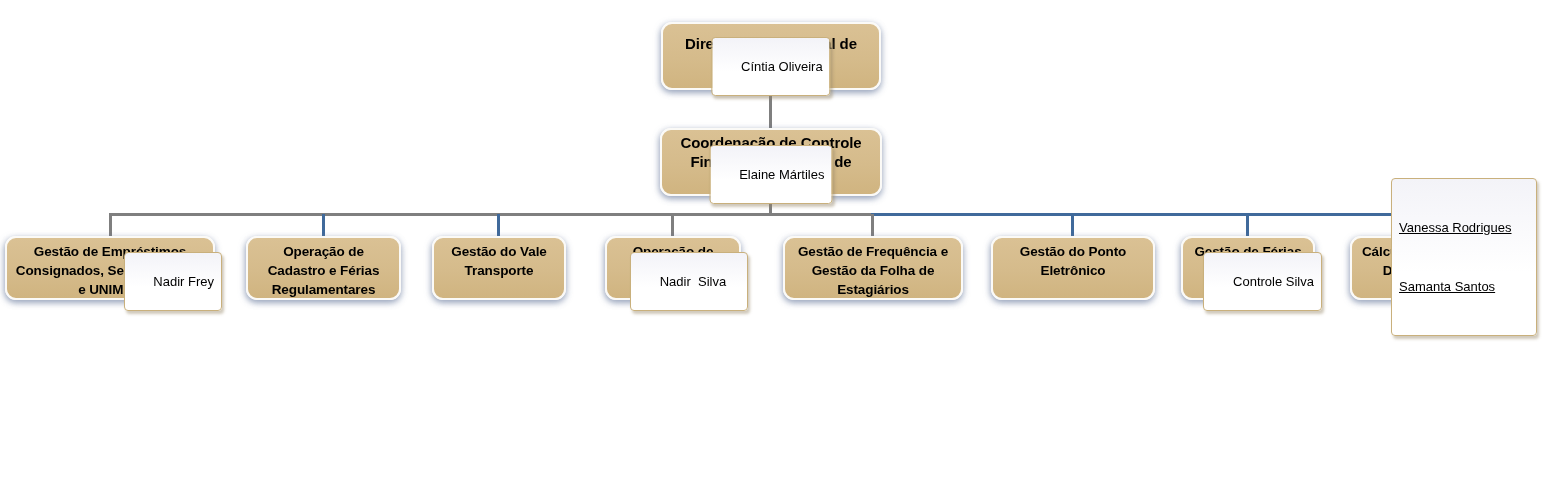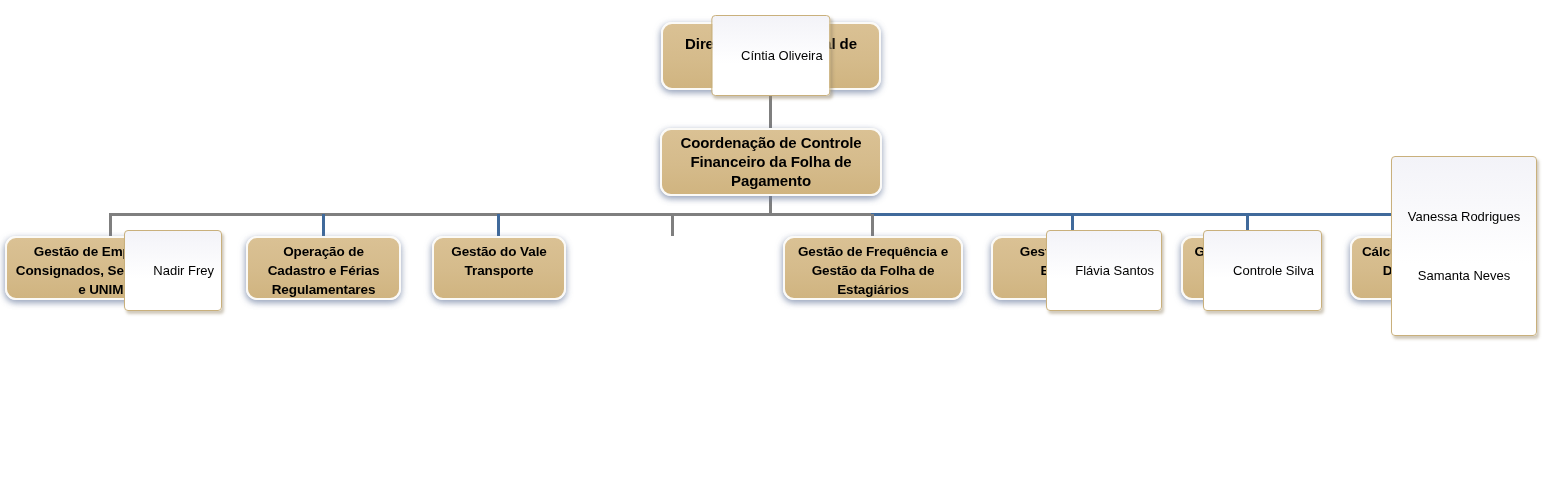--- a/index.html
+++ b/index.html
@@ -38,27 +38,27 @@
   .tag {
     position: absolute;
     z-index: 3;
     box-sizing: border-box;
     background: linear-gradient(180deg, #f3f3f8 0%, #ffffff 60%);
     border: 1.5px solid var(--tag-border, #c9b07c);
     border-radius: 4px;
     box-shadow: 2px 3px 3px rgba(150,135,105,.45);
     font-size: 13px;
     line-height: 19px;
-    padding: 11px 7px;
-    text-align: center;
+    padding: 0 7px;
+    text-align: left;
     white-space: pre;
   }
   .tag.center-tag { left: 50%; transform: translateX(-50%); }
   .tag.side-tag { right: -9px; }
-  .tag .row { line-height: 21px; }
+  .tag .row { line-height: 21px; text-decoration: underline; }
 </style>
 </head>
 <body>
 
 <div class="canvas">
 
   <div class="line gray" style="left:769px;top:90px;width:3px;height:39px"></div>
   <div class="line gray" style="left:769px;top:196px;width:3px;height:18px"></div>
   <div class="line gray" style="left:109px;top:213px;width:764px;height:3px"></div>
   <div class="line blue" style="left:871px;top:213px;width:570px;height:3px"></div>
@@ -73,57 +73,63 @@
 
   <div class="node" style="left:661px;top:22px;width:220px;height:68px">
     <div class="title t1">Diretoria Operacional de Pessoal</div>
     <div class="tag center-tag" style="bottom:-8px">
       <span>Cíntia Oliveira</span>
     </div>
   </div>
 
   <div class="node" style="left:660px;top:128px;width:222px;height:68px">
     <div class="title t2">Coordenação de Controle Financeiro da Folha de Pagamento</div>
+    <div class="tag center-tag" style="bottom:-10px">
+      <span>Elaine Mártiles</span>
+    </div>
   </div>
 
   <div class="node n1" style="left:5px;top:236px;width:210px;height:64px">
     <div class="title t3">Gestão de Empréstimos Consignados, Seguro de Vida e UNIMED</div>
     <div class="tag side-tag" style="bottom:-13px">
       <span>Nadir Frey</span>
     </div>
   </div>
 
   <div class="node n2" style="left:246px;top:236px;width:155px;height:64px">
     <div class="title t3">Operação de Cadastro e Férias Regulamentares</div>
   </div>
 
   <div class="node n3" style="left:432px;top:236px;width:134px;height:64px">
     <div class="title t3">Gestão do Vale Transporte</div>
   </div>
 
+  <div class="node n4" style="left:605px;top:236px;width:136px;height:64px">
+    <div class="title t3">Operação de Rescisões e Exonerações</div>
+    <div class="tag side-tag" style="bottom:-13px;min-width:118px">
+      <span>Nadir  Silva</span>
+    </div>
+  </div>
 
   <div class="node n5" style="left:783px;top:236px;width:180px;height:64px">
     <div class="title t3">Gestão de Frequência e Gestão da Folha de Estagiários</div>
   </div>
 
   <div class="node n6" style="left:991px;top:236px;width:164px;height:64px">
     <div class="title t3">Gestão do Ponto Eletrônico</div>
-    <div class="tag side-tag" style="bottom:-13px">
-      <span>Flávia Santos</span>
-    </div>
   </div>
 
   <div class="node n7" style="left:1181px;top:236px;width:134px;height:64px">
     <div class="title t3">Gestão de Férias Prêmio</div>
     <div class="tag side-tag" style="bottom:-13px">
       <span>Controle Silva</span>
     </div>
   </div>
 
   <div class="node n8" style="left:1350px;top:236px;width:180px;height:64px">
     <div class="title t3">Cálculos e Lançamentos Diversos na Folha</div>
     <div class="tag side-tag" style="bottom:-38px;min-width:146px">
       <div class="row">Vanessa Rodrigues</div>
-      <div class="row">Samanta Neves</div>
+      <div class="row">Samanta Santos</div>
     </div>
   </div>
 
 </div>
 
 </body></html>

